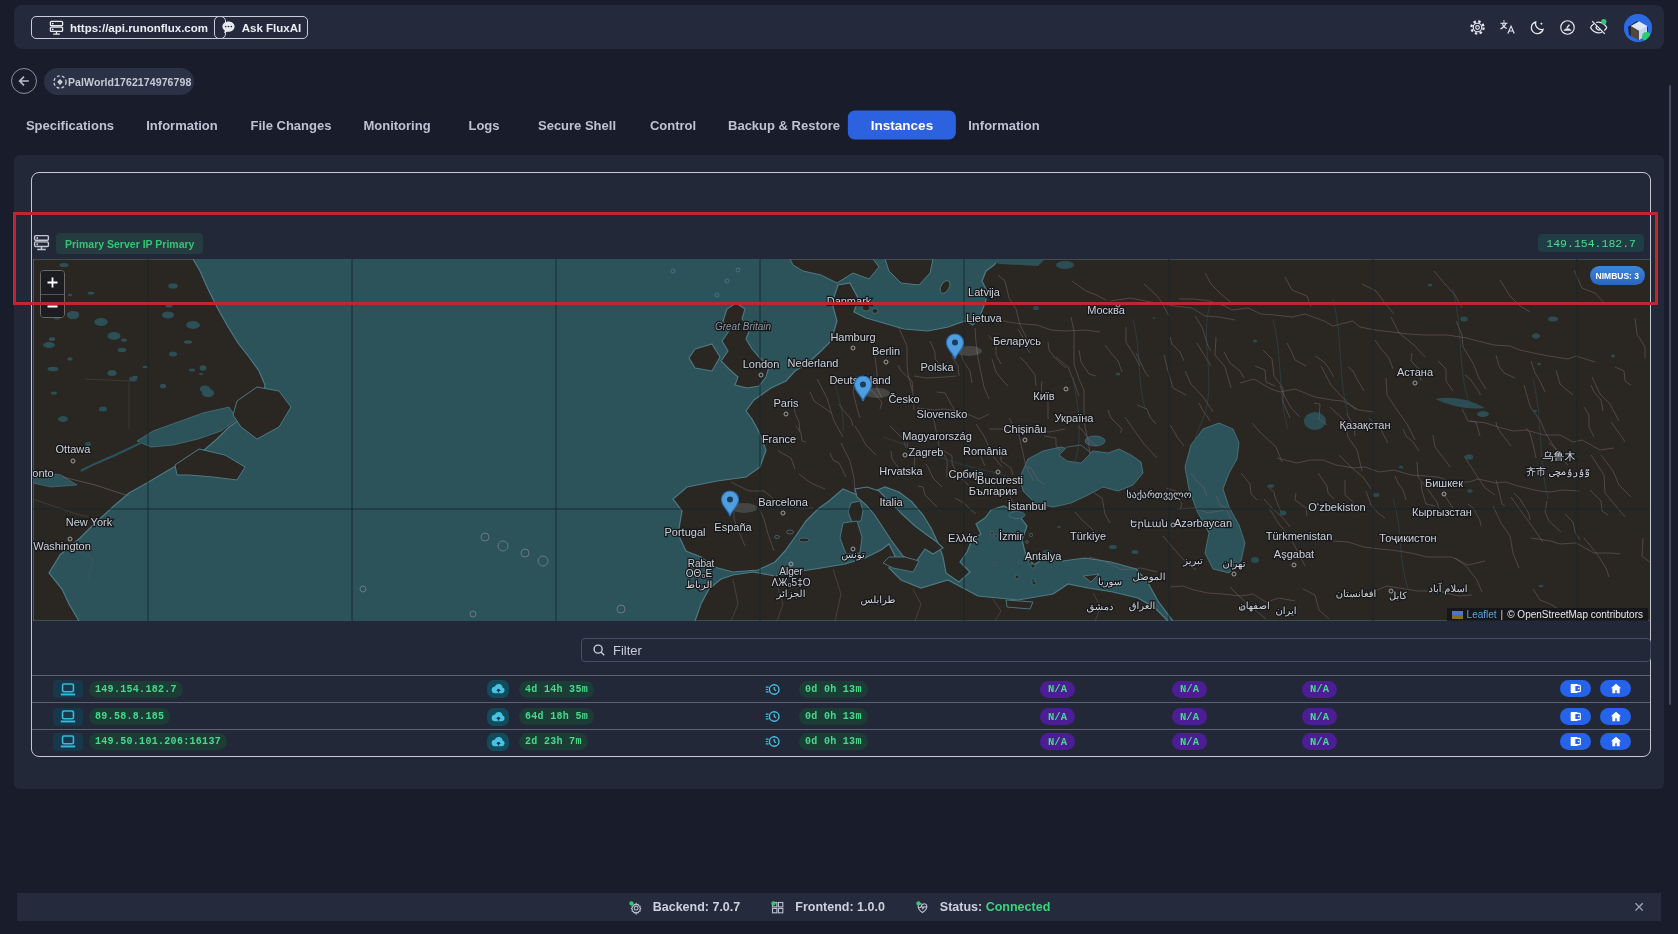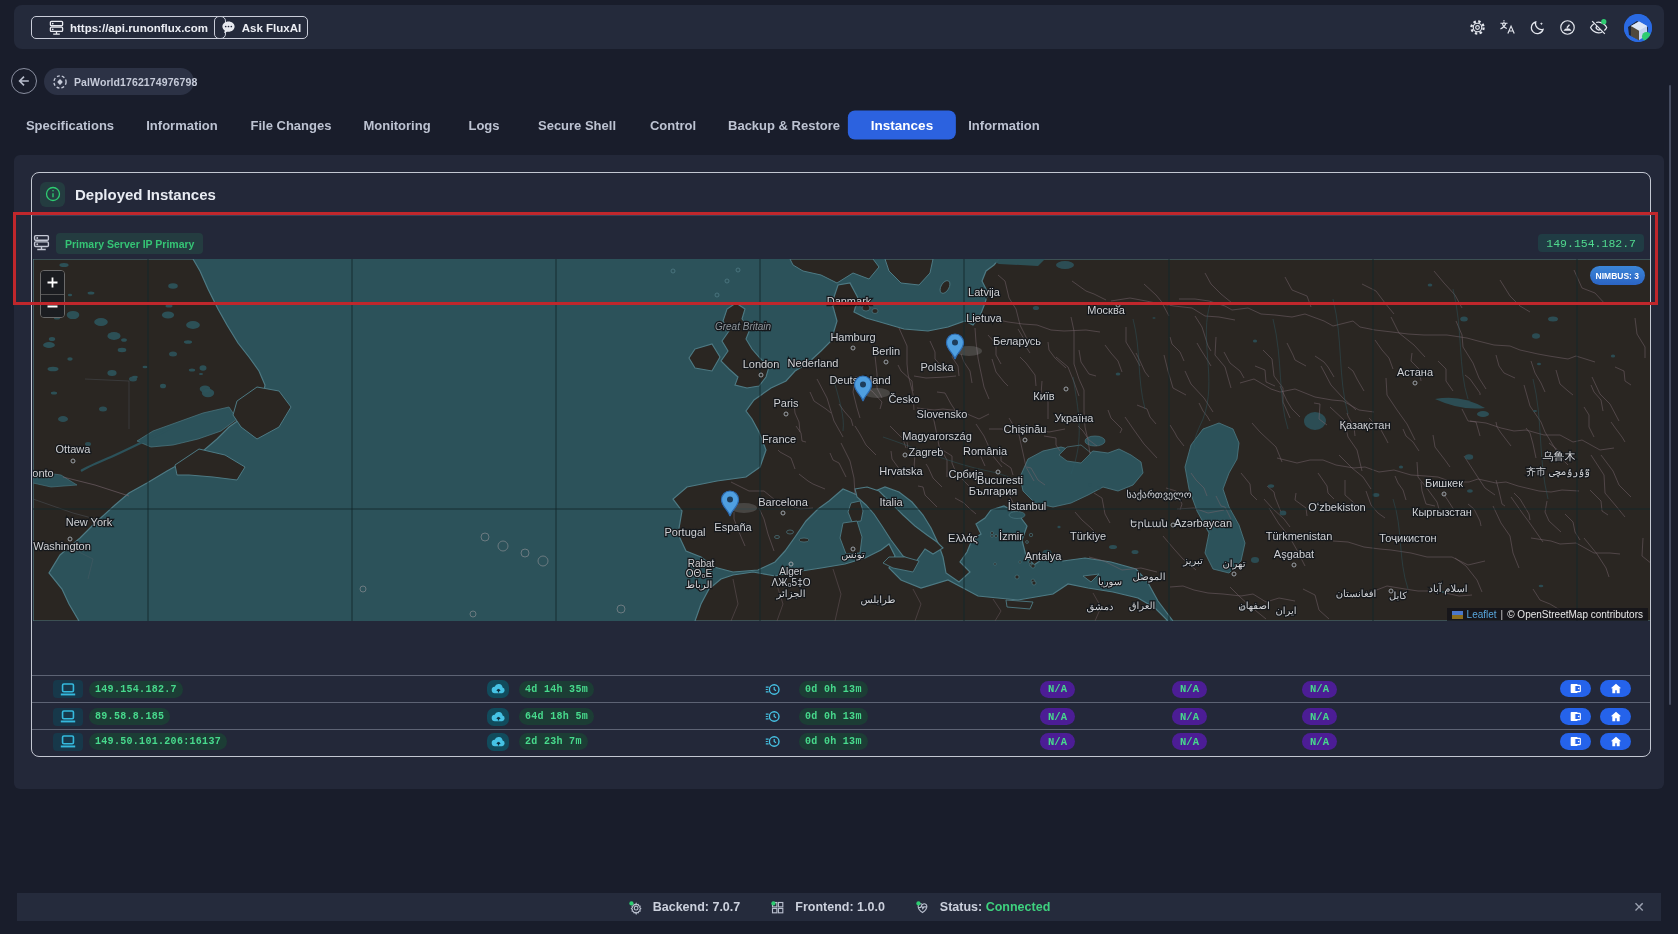--- a/index.html
+++ b/index.html
@@ -10,21 +10,21 @@
 #topbar { left:14px; top:5px; width:1650px; height:44px; background:#242a3b; border-radius:8px; }
 .tbtn { position:absolute; top:11px; height:23px; border:1.4px solid #c9cdd9; border-radius:5px; display:flex; align-items:center; justify-content:center; gap:6px; color:#eceef4; font-weight:bold; font-size:11.5px; }
 #tb1 { left:17px; width:195px; }
 #tb2 { left:200px; width:94px; }
 .topicons { position:absolute; right:56px; top:13px; display:flex; gap:13px; align-items:center; }
 .topicons svg { display:block; }
 #avatar { position:absolute; right:12px; top:9px; width:28px; height:28px; border-radius:50%; background:#2a6ae3; overflow:hidden; }
 #avatar .gdot { position:absolute; right:1px; bottom:1px; width:9px; height:9px; border-radius:50%; background:#2ecc71; }
 
 #backbtn { left:11px; top:68px; width:26px; height:26px; border-radius:50%; border:1.6px solid #8a8fa0; display:flex; align-items:center; justify-content:center; color:#aeb3c2; }
-#chip { left:44px; top:68px; width:150px; height:27px; background:#2c3245; border-radius:14px; display:flex; align-items:center; gap:6px; padding:0 0 0 8px; font-size:10.5px; font-weight:bold; color:#c6cbd9; letter-spacing:0.1px; }
+#chip { left:44px; top:68px; width:150px; height:27px; background:#2c3245; border-radius:14px; display:flex; align-items:center; gap:0; padding:0 0 0 8px; font-size:10.5px; font-weight:bold; color:#c6cbd9; letter-spacing:0.1px; }
 
 #tabs { left:0; top:110px; width:1678px; height:29px; }
 .tab { position:absolute; top:50%; transform:translate(-50%,-50%); font-size:13px; font-weight:bold; color:#bdc3d2; white-space:nowrap; }
 .tab.active { background:#2c62df; color:#fff; border-radius:7px; height:29px; line-height:29px; padding:0 23px; font-size:13.5px; }
 
 #card { left:14px; top:155px; width:1650px; height:634px; background:#232839; border-radius:6px; }
 #innerbox { position:absolute; left:17px; top:17px; width:1620px; height:585px; border:1px solid #c3c7d2; border-radius:8px; }
 #cardhead { position:absolute; left:0; top:0; width:100%; height:43px; display:flex; align-items:center; gap:10px; padding-left:8px; border-bottom:1px solid #3a4157; }
 #cardhead .ico { width:25px; height:25px; border-radius:6px; background:rgba(46,204,113,0.13); display:flex; align-items:center; justify-content:center; }
 #cardhead .t { font-size:15px; font-weight:bold; color:#e8ebf2; }
@@ -141,30 +141,20 @@
   <div class="tab" style="left:484px">Logs</div>
   <div class="tab" style="left:577px">Secure Shell</div>
   <div class="tab" style="left:673px">Control</div>
   <div class="tab" style="left:784px">Backup &amp; Restore</div>
   <div class="tab active" style="left:902px">Instances</div>
   <div class="tab" style="left:1004px">Information</div>
 </div>
 
 <div id="card" class="abs">
   <div id="innerbox">
-    <div id="cardhead">
-      <div class="ico">
-          <svg width="16" height="16" viewBox="0 0 16 16" fill="none" stroke="#2ecc71" stroke-width="1.3">
-            <circle cx="8" cy="8" r="6.5"></circle>
-            <path d="M8 7.2v4"></path>
-            <circle cx="8" cy="4.8" r="0.8" fill="#2ecc71" stroke="none"></circle>
-          </svg>
-        </div>
-      <div class="t">Deployed Instances</div>
-    </div>
     <div id="iprow">
       <div class="srv">
           <svg width="17" height="17" viewBox="0 0 16 16">
             <g fill="none" stroke="#c3c7d4" stroke-width="1.3">
               <rect x="1.5" y="1.5" width="13" height="4.4" rx="1"></rect>
               <rect x="1.5" y="7.4" width="13" height="4.4" rx="1"></rect>
               <path d="M8 12v2.2M4 14.6h8"></path>
             </g>
             <circle cx="4" cy="3.7" r="0.9" fill="#c3c7d4"></circle>
             <circle cx="4" cy="9.6" r="0.9" fill="#c3c7d4"></circle>
@@ -603,20 +593,24 @@
           </div>
         </div>
       <div id="nimbus">NIMBUS: 3</div>
       <div id="attrib">
           <span class="flag"></span>
           <span class="lf">Leaflet</span>
           <span style="color:#cfcfcf">|</span>
           <span>© OpenStreetMap contributors</span>
         </div>
     </div>
+    <div id="filter"><svg width="14" height="14" viewBox="0 0 16 16" fill="none" stroke="#c7ccda" stroke-width="1.6">
+          <circle cx="7" cy="7" r="4.6"></circle>
+          <path d="M10.5 10.5L14 14"></path>
+        </svg>Filter</div>
     <div style="position:absolute;left:0;top:502px;width:100%;height:0;border-top:1px solid rgba(190,196,212,0.38)"></div>
 <div style="position:absolute;left:0;top:529px;width:100%;height:0;border-top:1px solid rgba(190,196,212,0.38)"></div>
 <div style="position:absolute;left:0;top:555.5px;width:100%;height:0;border-top:1px solid rgba(190,196,212,0.38)"></div>
 <div class="abs" style="left:0;top:507px;width:100%;height:18px">
   <div class="tile" style="left:21px;top:0;width:30px">
           <svg width="16" height="13" viewBox="0 0 20 16">
             <rect x="3.2" y="1.2" width="13.6" height="9.6" rx="1.6" fill="none" stroke="#35b9dd" stroke-width="2"></rect>
             <path d="M1 14.2h18" stroke="#35b9dd" stroke-width="2.4"></path>
           </svg>
         </div>

